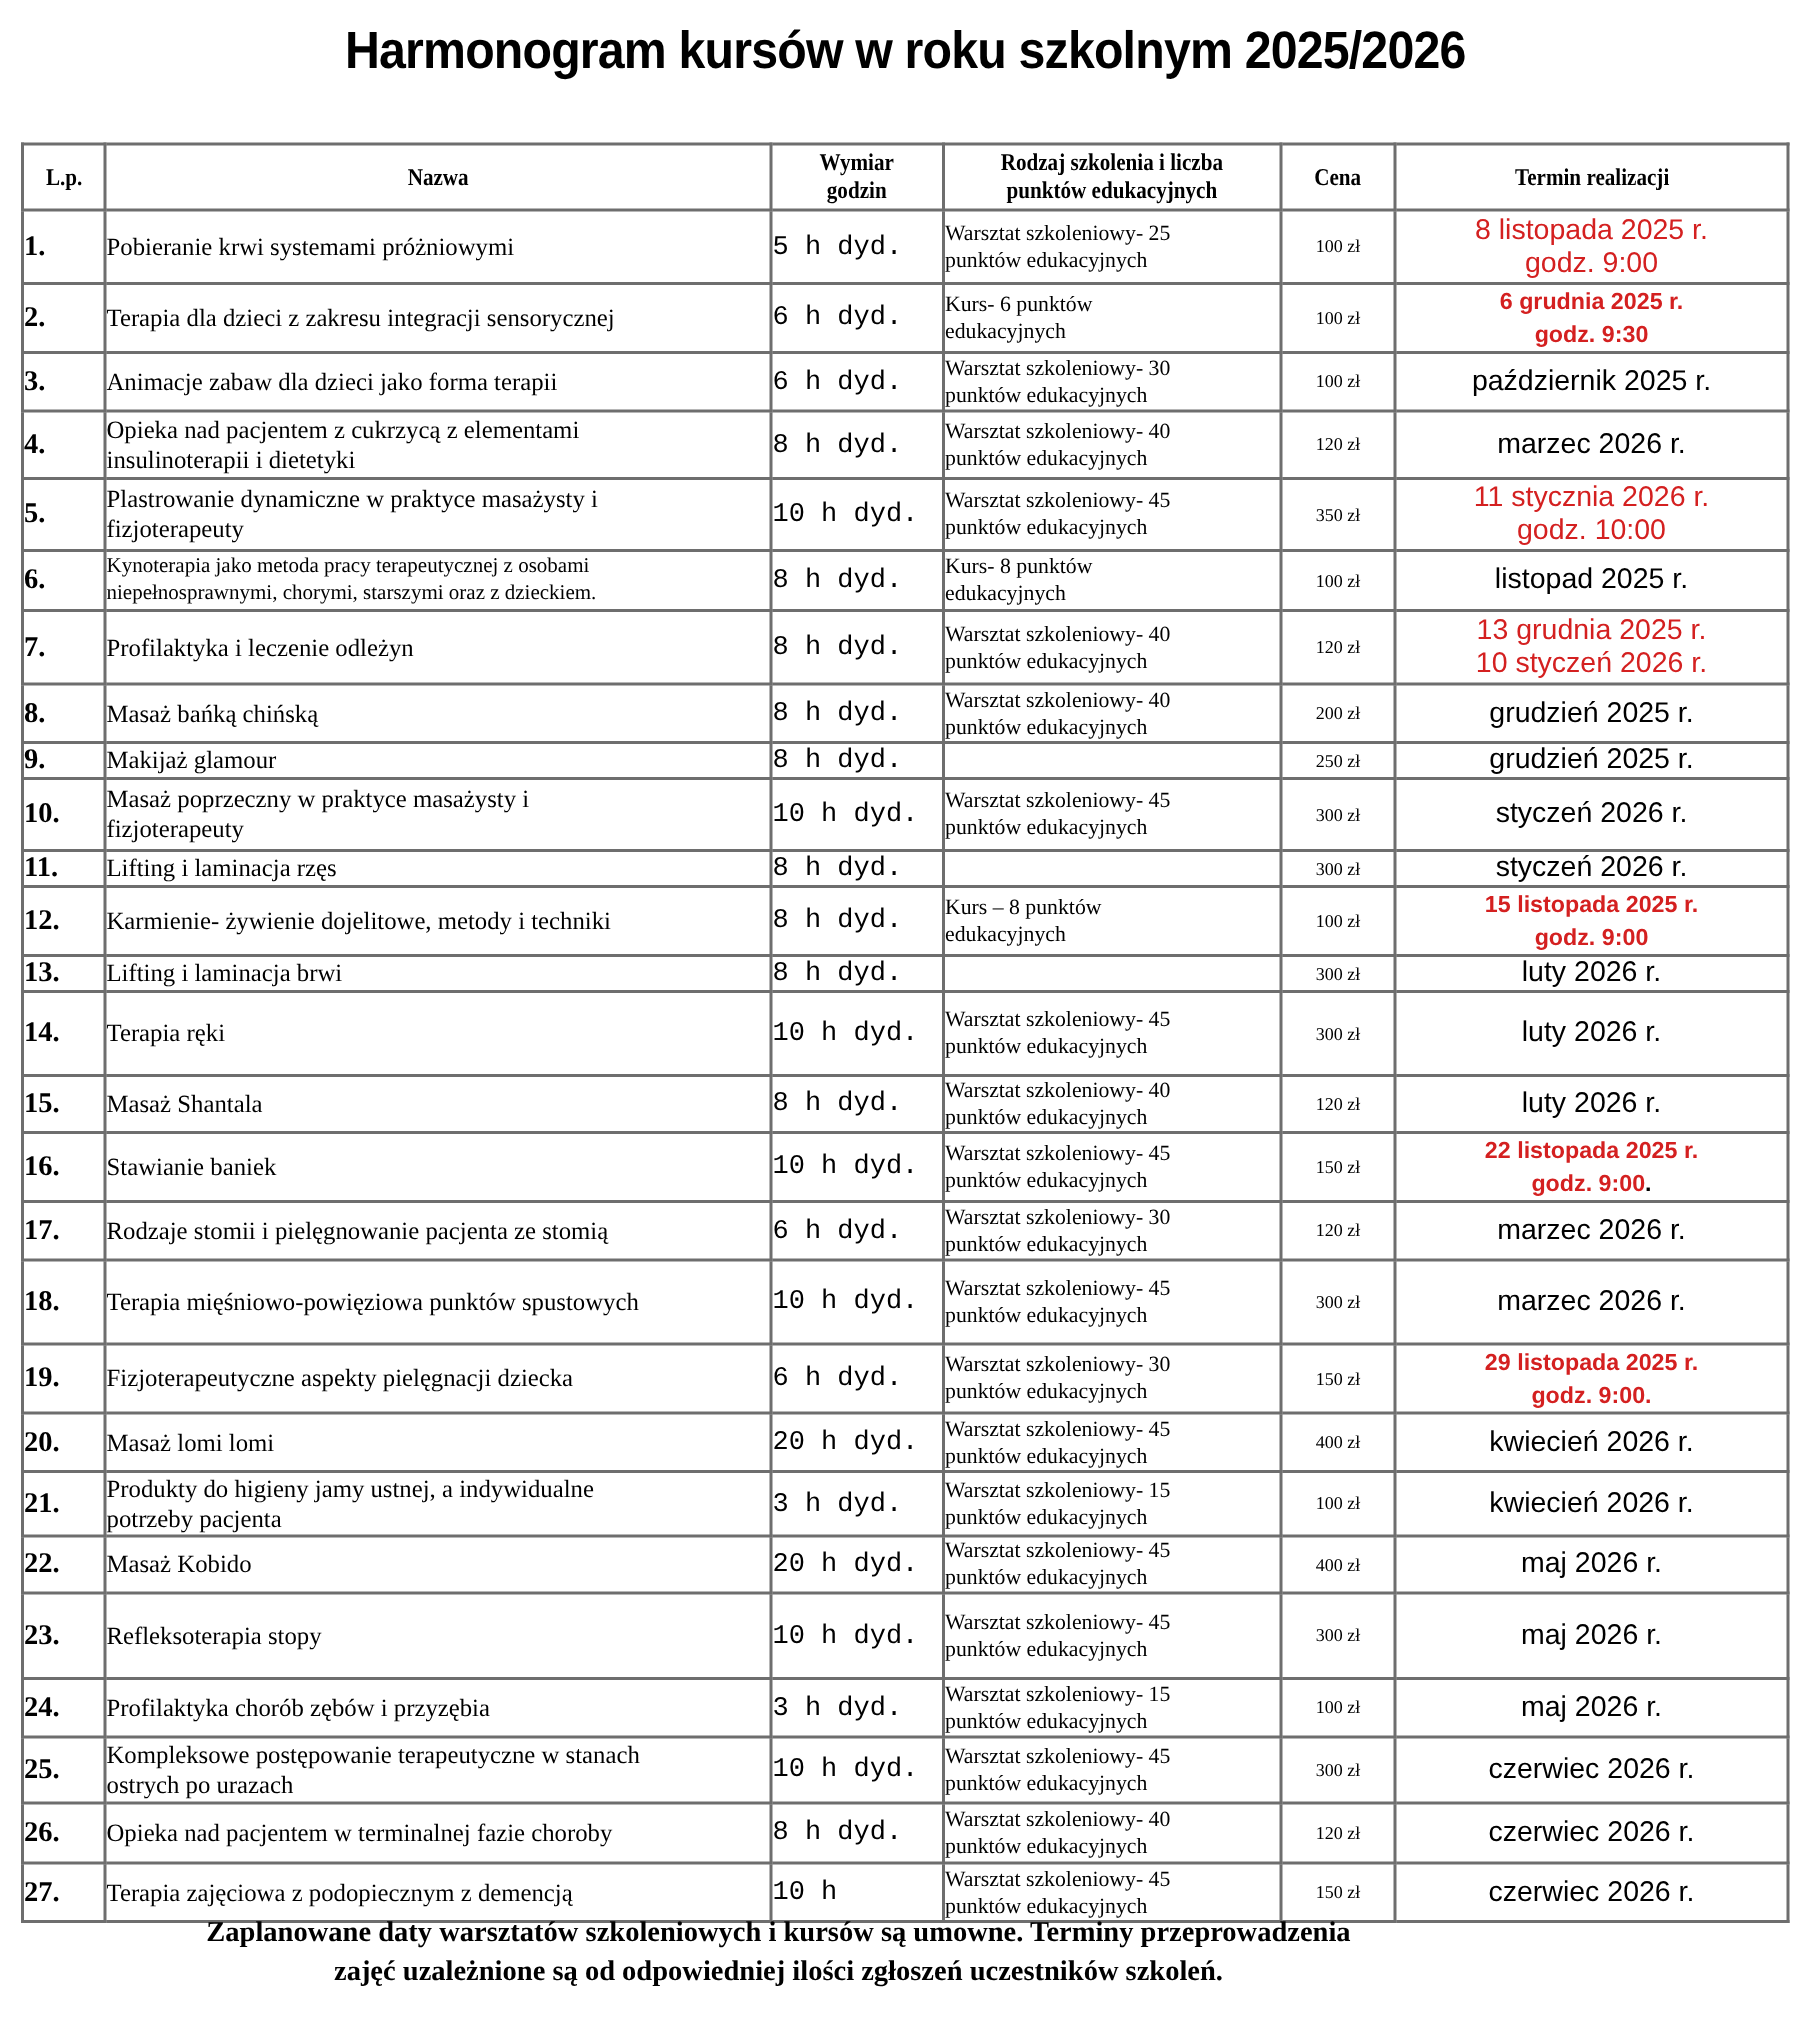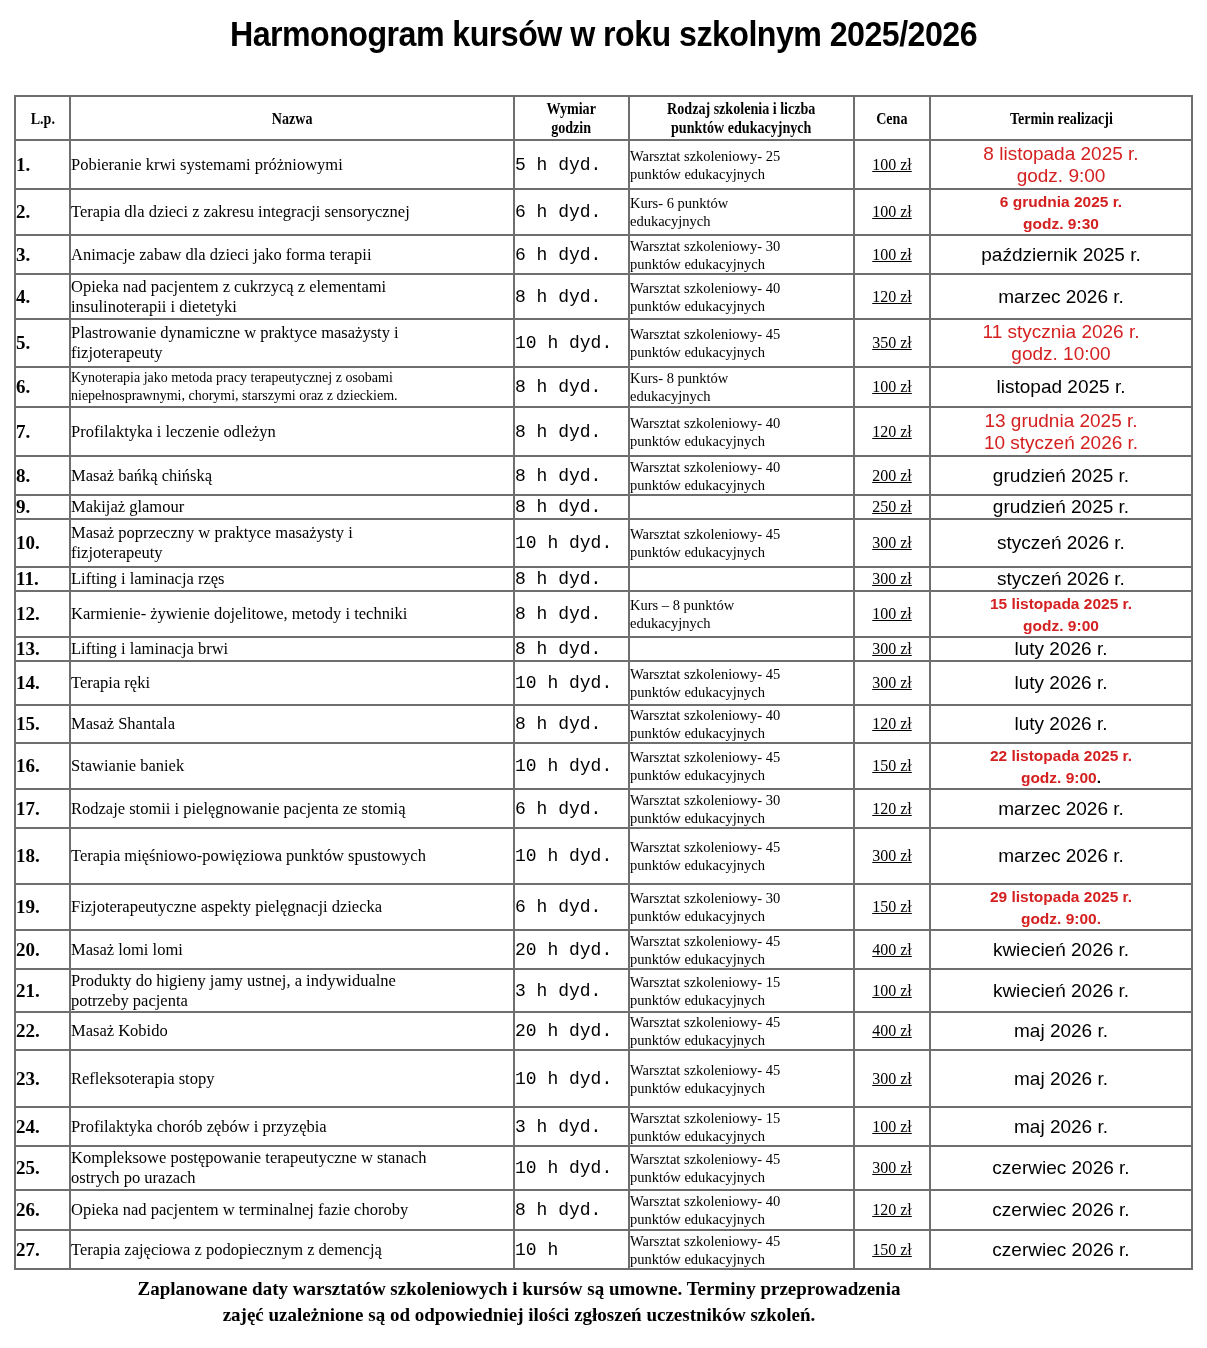--- a/index.html
+++ b/index.html
@@ -20,21 +20,21 @@
     table.sched th {
       font-weight: bold; font-size: 16px; line-height: 19px; text-align: center;
       height: 42px; font-family: "Liberation Serif", serif;
     }
     th .condensed { display: inline-block; transform: scaleX(0.88); }
     td.lp { font-weight: bold; font-size: 19px; padding-left: 11px; }
     td.name { font-size: 16.5px; line-height: 20px; padding-left: 10px; padding-right: 4px; }
     td.name.small { font-size: 14px; line-height: 18px; }
     td.hours { font-size: 18px; padding-left: 11px; font-family: Liberation Mono, monospace; }
     td.type { font-size: 14.5px; line-height: 18px; padding-left: 11px; vertical-align: top; }
-    td.price { font-size: 16px; text-align: center; text-decoration: underline; }
+    td.price { font-size: 12px; text-align: center; }
     td.date {
       font-family: "Liberation Sans", sans-serif; font-size: 19px; text-align: center; line-height: 22px;
     }
     .red { color: #d42020; }
     .bold { font-weight: bold; }
     .sm { font-size: 15.5px; line-height: 19px; }
     .black { color: #000; }
     .footnote {
       position: absolute; left: 0; top: 1276px; width: 1038px; text-align: center;
       font-family: "Liberation Serif", serif; font-weight: bold; font-size: 19px; line-height: 26px;
@@ -162,21 +162,21 @@
         <td class="date"><span class="red bold sm"><span>15 listopada 2025 r.</span><br><span>godz. 9:00</span></span></td>
       </tr>
       <tr style="height: 23px;">
         <td class="lp">13.</td>
         <td class="name">Lifting i laminacja brwi</td>
         <td class="hours">8 h dyd.</td>
         <td class="type"></td>
         <td class="price">300 zł</td>
         <td class="date"><span class=""><span>luty  2026  r.</span></span></td>
       </tr>
-      <tr style="height: 44px;">
+      <tr style="height: 56px;">
         <td class="lp">14.</td>
         <td class="name">Terapia ręki</td>
         <td class="hours">10 h dyd.</td>
         <td class="type"><span>Warsztat szkoleniowy- 45</span><br><span>punktów edukacyjnych</span></td>
         <td class="price">300 zł</td>
         <td class="date"><span class=""><span>luty 2026 r.</span></span></td>
       </tr>
       <tr style="height: 32px;">
         <td class="lp">15.</td>
         <td class="name">Masaż Shantala</td>

